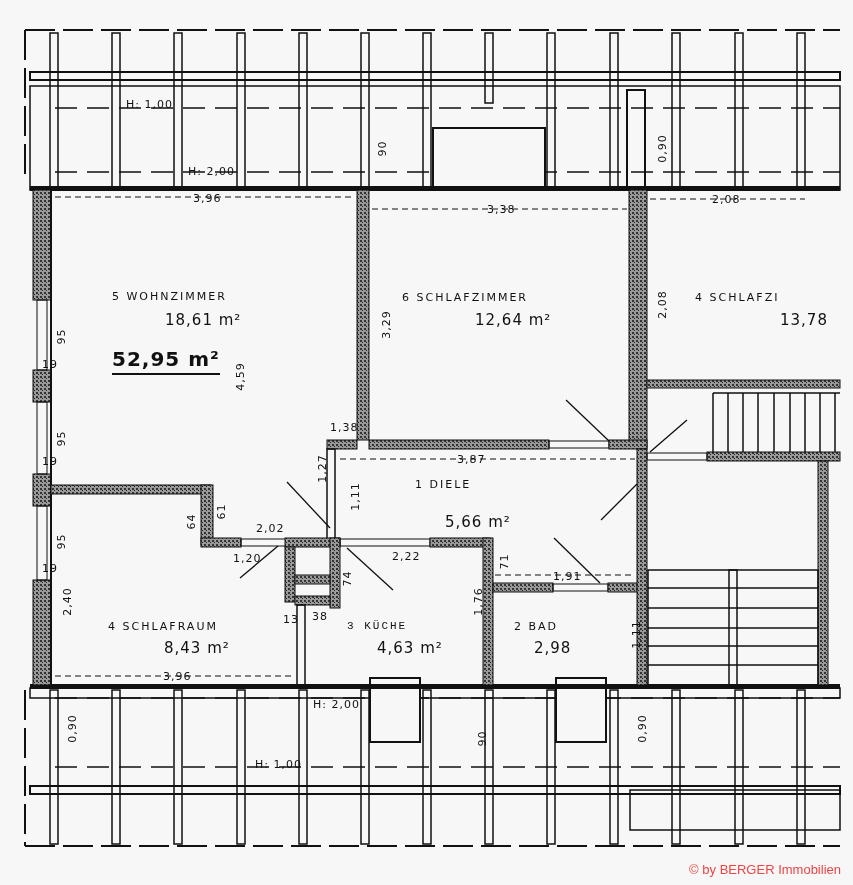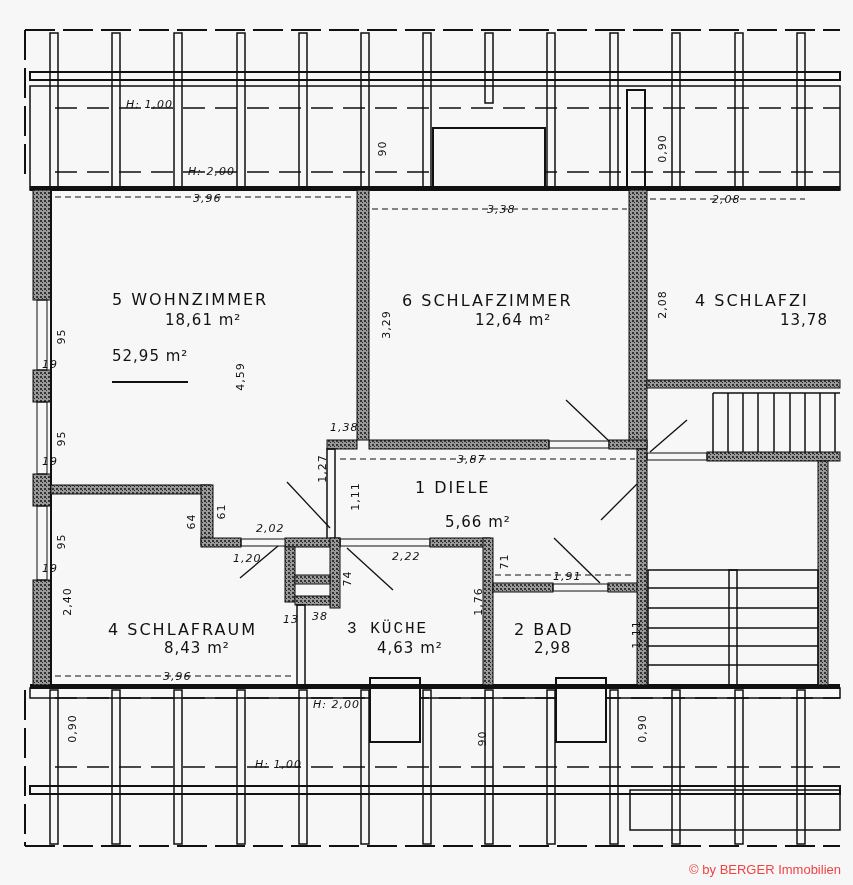--- a/index.html
+++ b/index.html
@@ -1,23 +1,23 @@
 <!DOCTYPE html>
 <html><head>
 <meta charset="utf-8">
 <style>
   html, body { margin: 0; padding: 0; background: #f7f7f7; }
   body { width: 853px; height: 885px; position: relative; overflow: hidden; font-family: "DejaVu Sans", sans-serif; }
   #plan { position: absolute; left: 0; top: 0; width: 853px; height: 885px; }
   .lbl { position: absolute; color: #111; font-family: "DejaVu Sans", sans-serif; letter-spacing: 1px; white-space: nowrap; }
-  .room-name { font-size: 16px; letter-spacing: 2px; }
+  .room-name { font-size: 11px; letter-spacing: 2px; }
   .room-area { font-size: 15px; letter-spacing: 1px; }
-  .dim { font-size: 11px; font-style: italic; }
+  .dim { font-size: 11px; }
   .dim-v { font-size: 11px; transform: rotate(-90deg); transform-origin: center; }
-  .total { font-size: 15px; font-weight: normal; border-bottom: 2px solid #111; padding-bottom: 16px; }
+  .total { font-size: 20px; font-weight: bold; border-bottom: 2px solid #111; padding-bottom: 2px; }
   .copyright { position: absolute; right: 12px; bottom: 8px; font-size: 13px; color: #ef4444; font-family: "Liberation Sans", sans-serif; }
 </style>
 </head>
 <body>
 
 <svg id="plan" viewBox="0 0 853 885" xmlns="http://www.w3.org/2000/svg">
   <defs>
     <pattern id="wallpat" width="4" height="4" patternUnits="userSpaceOnUse">
       <rect width="4" height="4" fill="#9a9a9a"></rect>
       <rect x="0" y="0" width="2" height="2" fill="#333"></rect>

